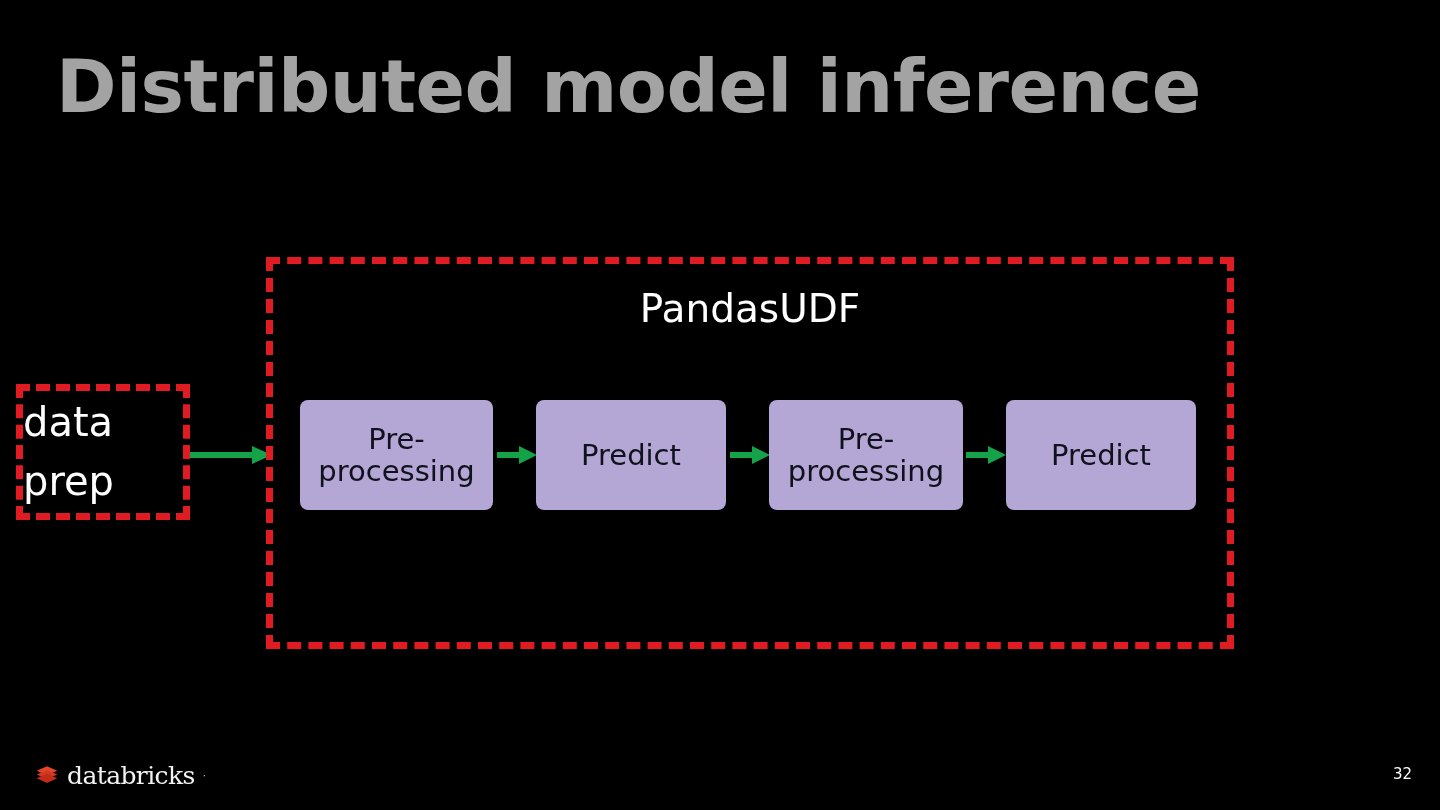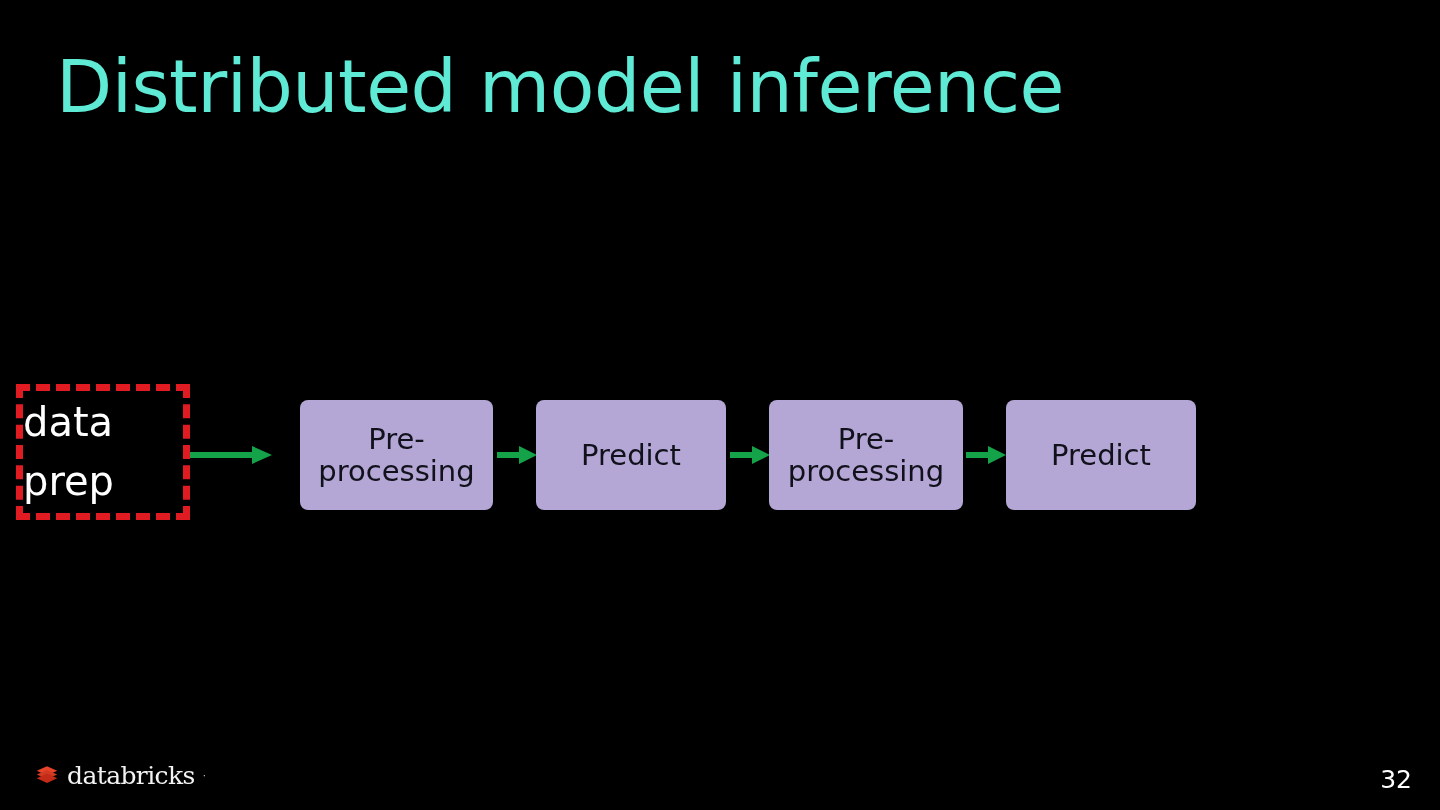--- a/index.html
+++ b/index.html
@@ -17,22 +17,22 @@
     color: #ffffff;
   }
 
   
   .slide-title {
     position: absolute;
     left: 56px;
     top: 48px;
     font-size: 73px;
     line-height: 1.08;
-    font-weight: 400;
-    color: #5eead4;
+    font-weight: 700;
+    color: #a3a3a3;
     letter-spacing: -0.5px;
     white-space: nowrap;
   }
 
   
   .diagram {
     position: absolute;
     left: 0;
     top: 0;
     width: 1440px;
@@ -144,21 +144,21 @@
   .logo-tm {
     font-size: 10px;
     color: #cccccc;
     vertical-align: super;
     margin-left: 1px;
   }
   .page-number {
     position: absolute;
     right: 28px;
     top: 765px;
-    font-size: 25px;
+    font-size: 15px;
     color: #ffffff;
   }
 </style>
 </head>
 <body>
 
 <div class="slide-title">Distributed model inference</div>
 
 <div class="diagram">
 
@@ -167,20 +167,23 @@
     <span class="line">prep</span>
   </div>
 
   <div class="arrow arrow-0">
     <svg width="82" height="24" viewBox="0 0 82 24" aria-hidden="true">
       <line x1="0" y1="12" x2="66" y2="12" stroke="#15a34a" stroke-width="6"></line>
       <polygon points="62,3 82,12 62,21" fill="#15a34a"></polygon>
     </svg>
   </div>
 
+  <div class="udf-box">
+    <div class="udf-label">PandasUDF</div>
+  </div>
 
   <div class="stage stage-1">
     <span>
       <span class="stage-label">Pre-</span>
       <span class="stage-label">processing</span>
     </span>
   </div>
 
   <div class="arrow arrow-1">
     <svg width="40" height="24" viewBox="0 0 40 24" aria-hidden="true">

